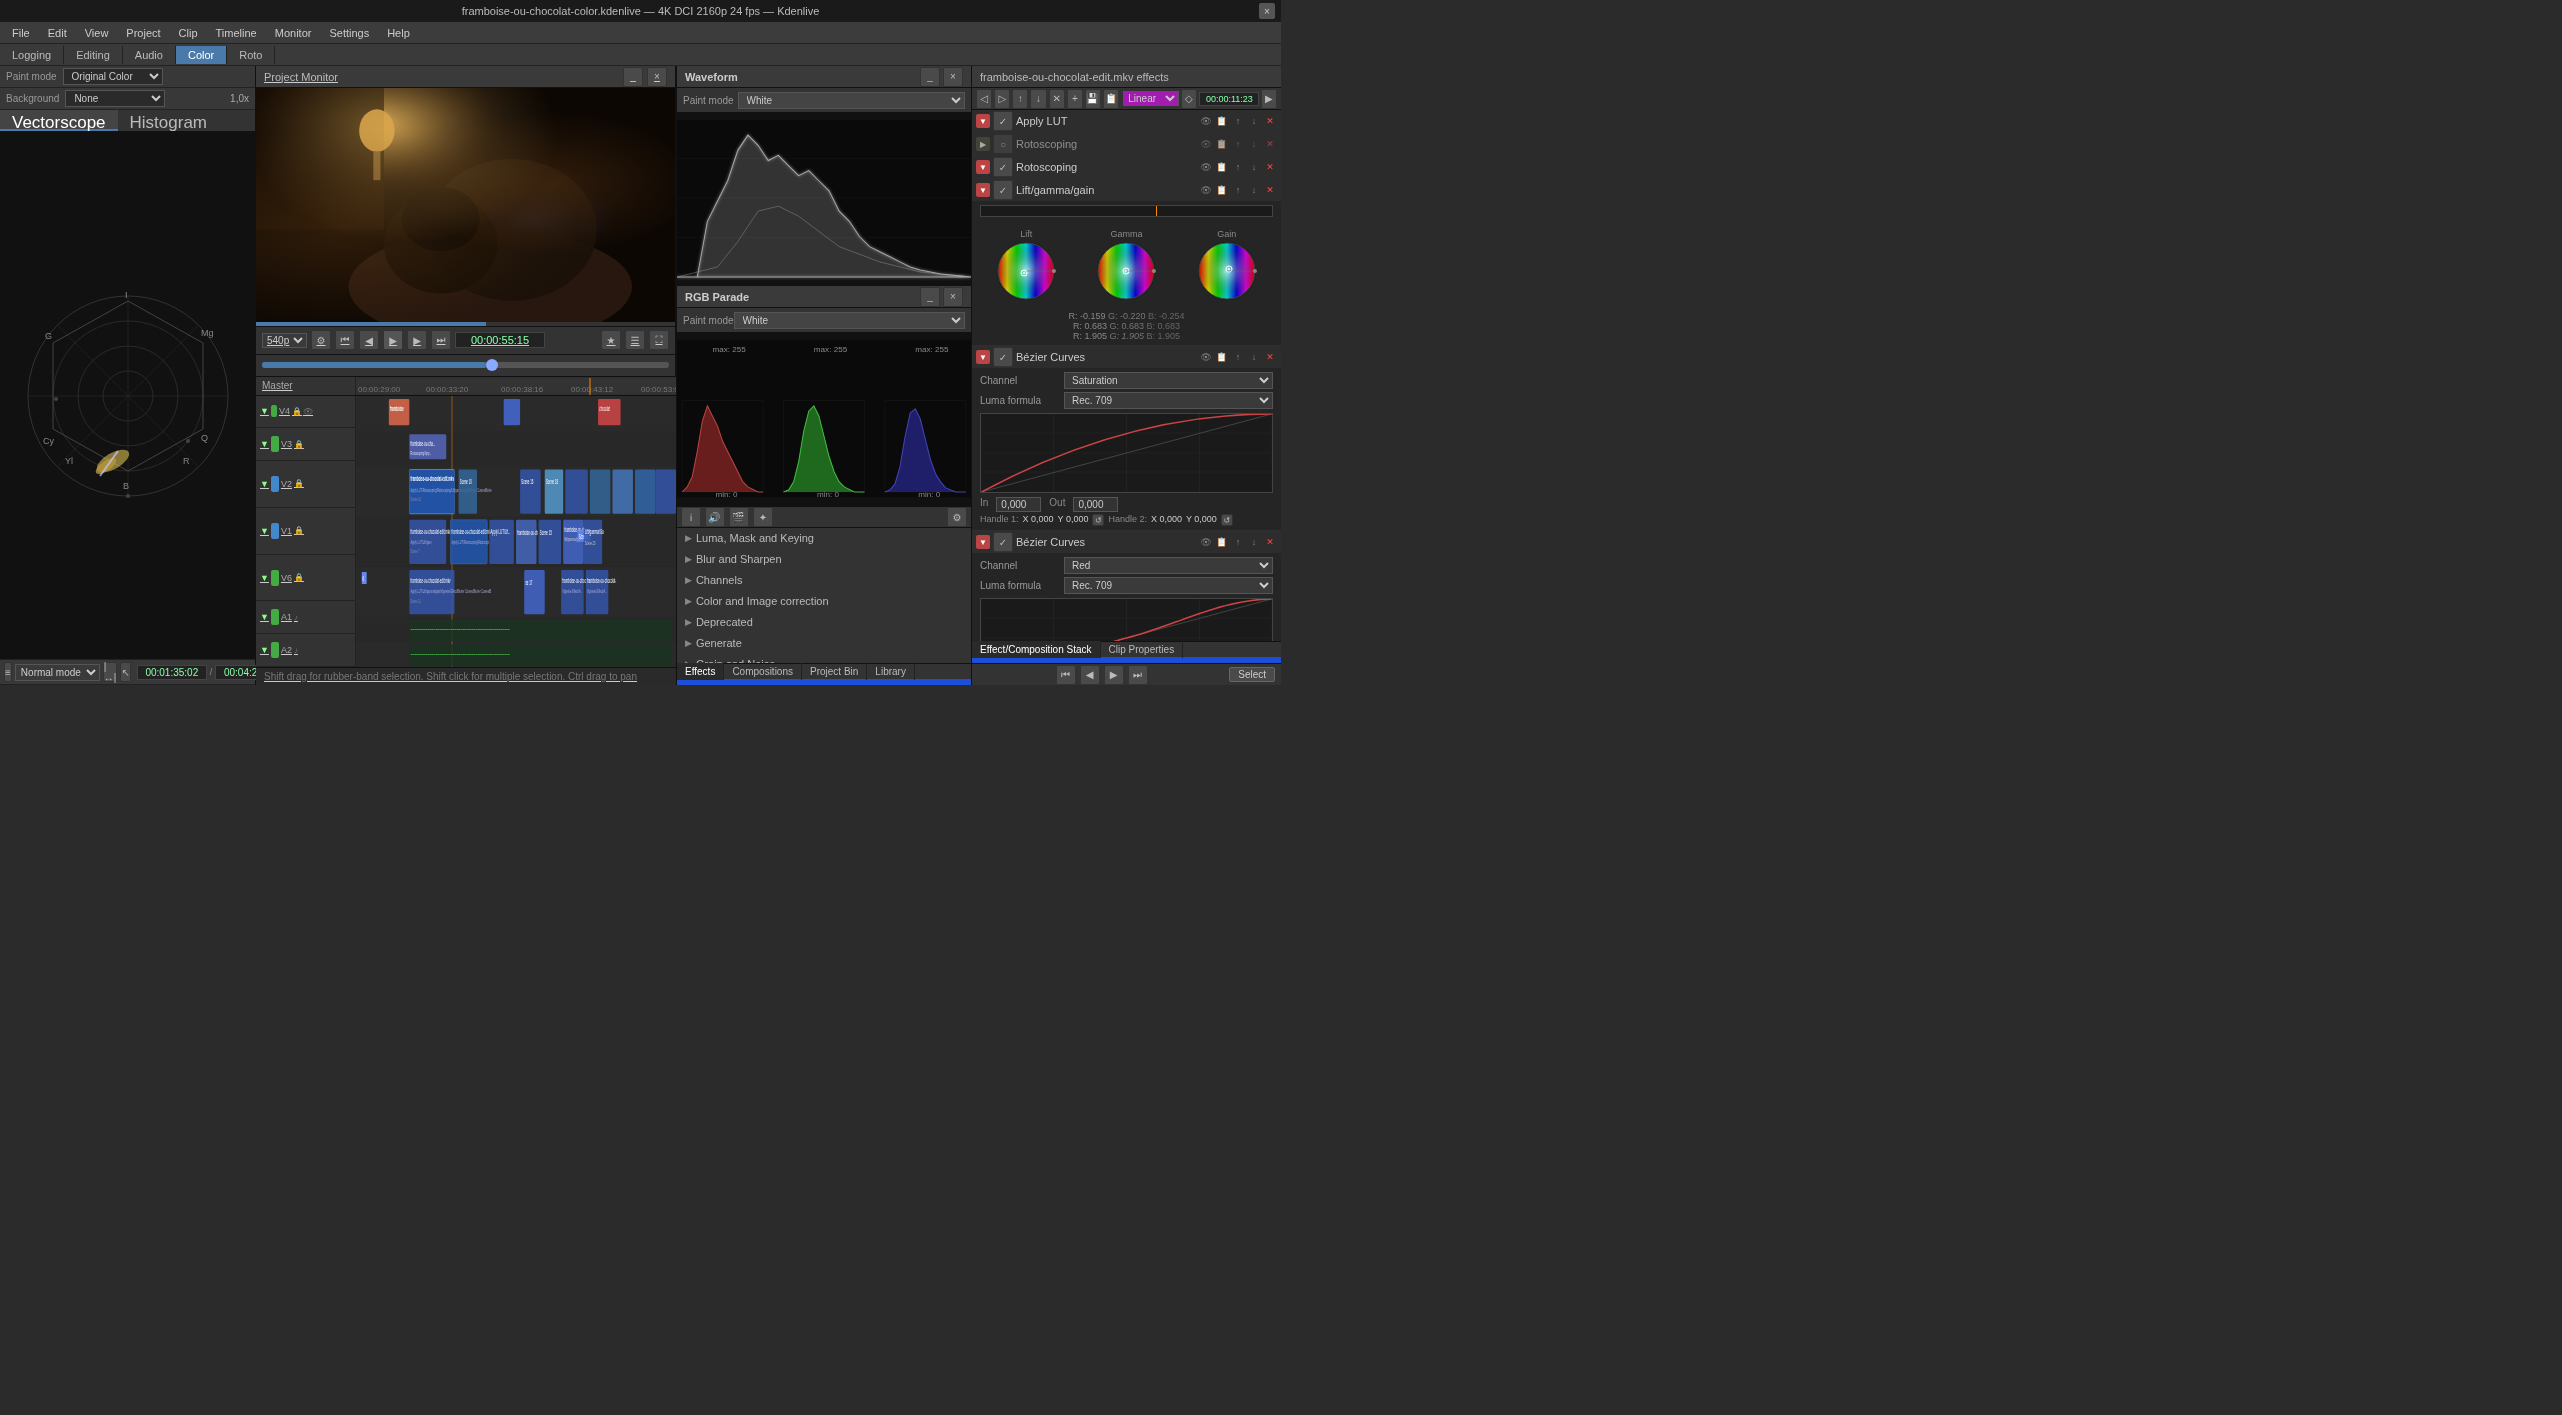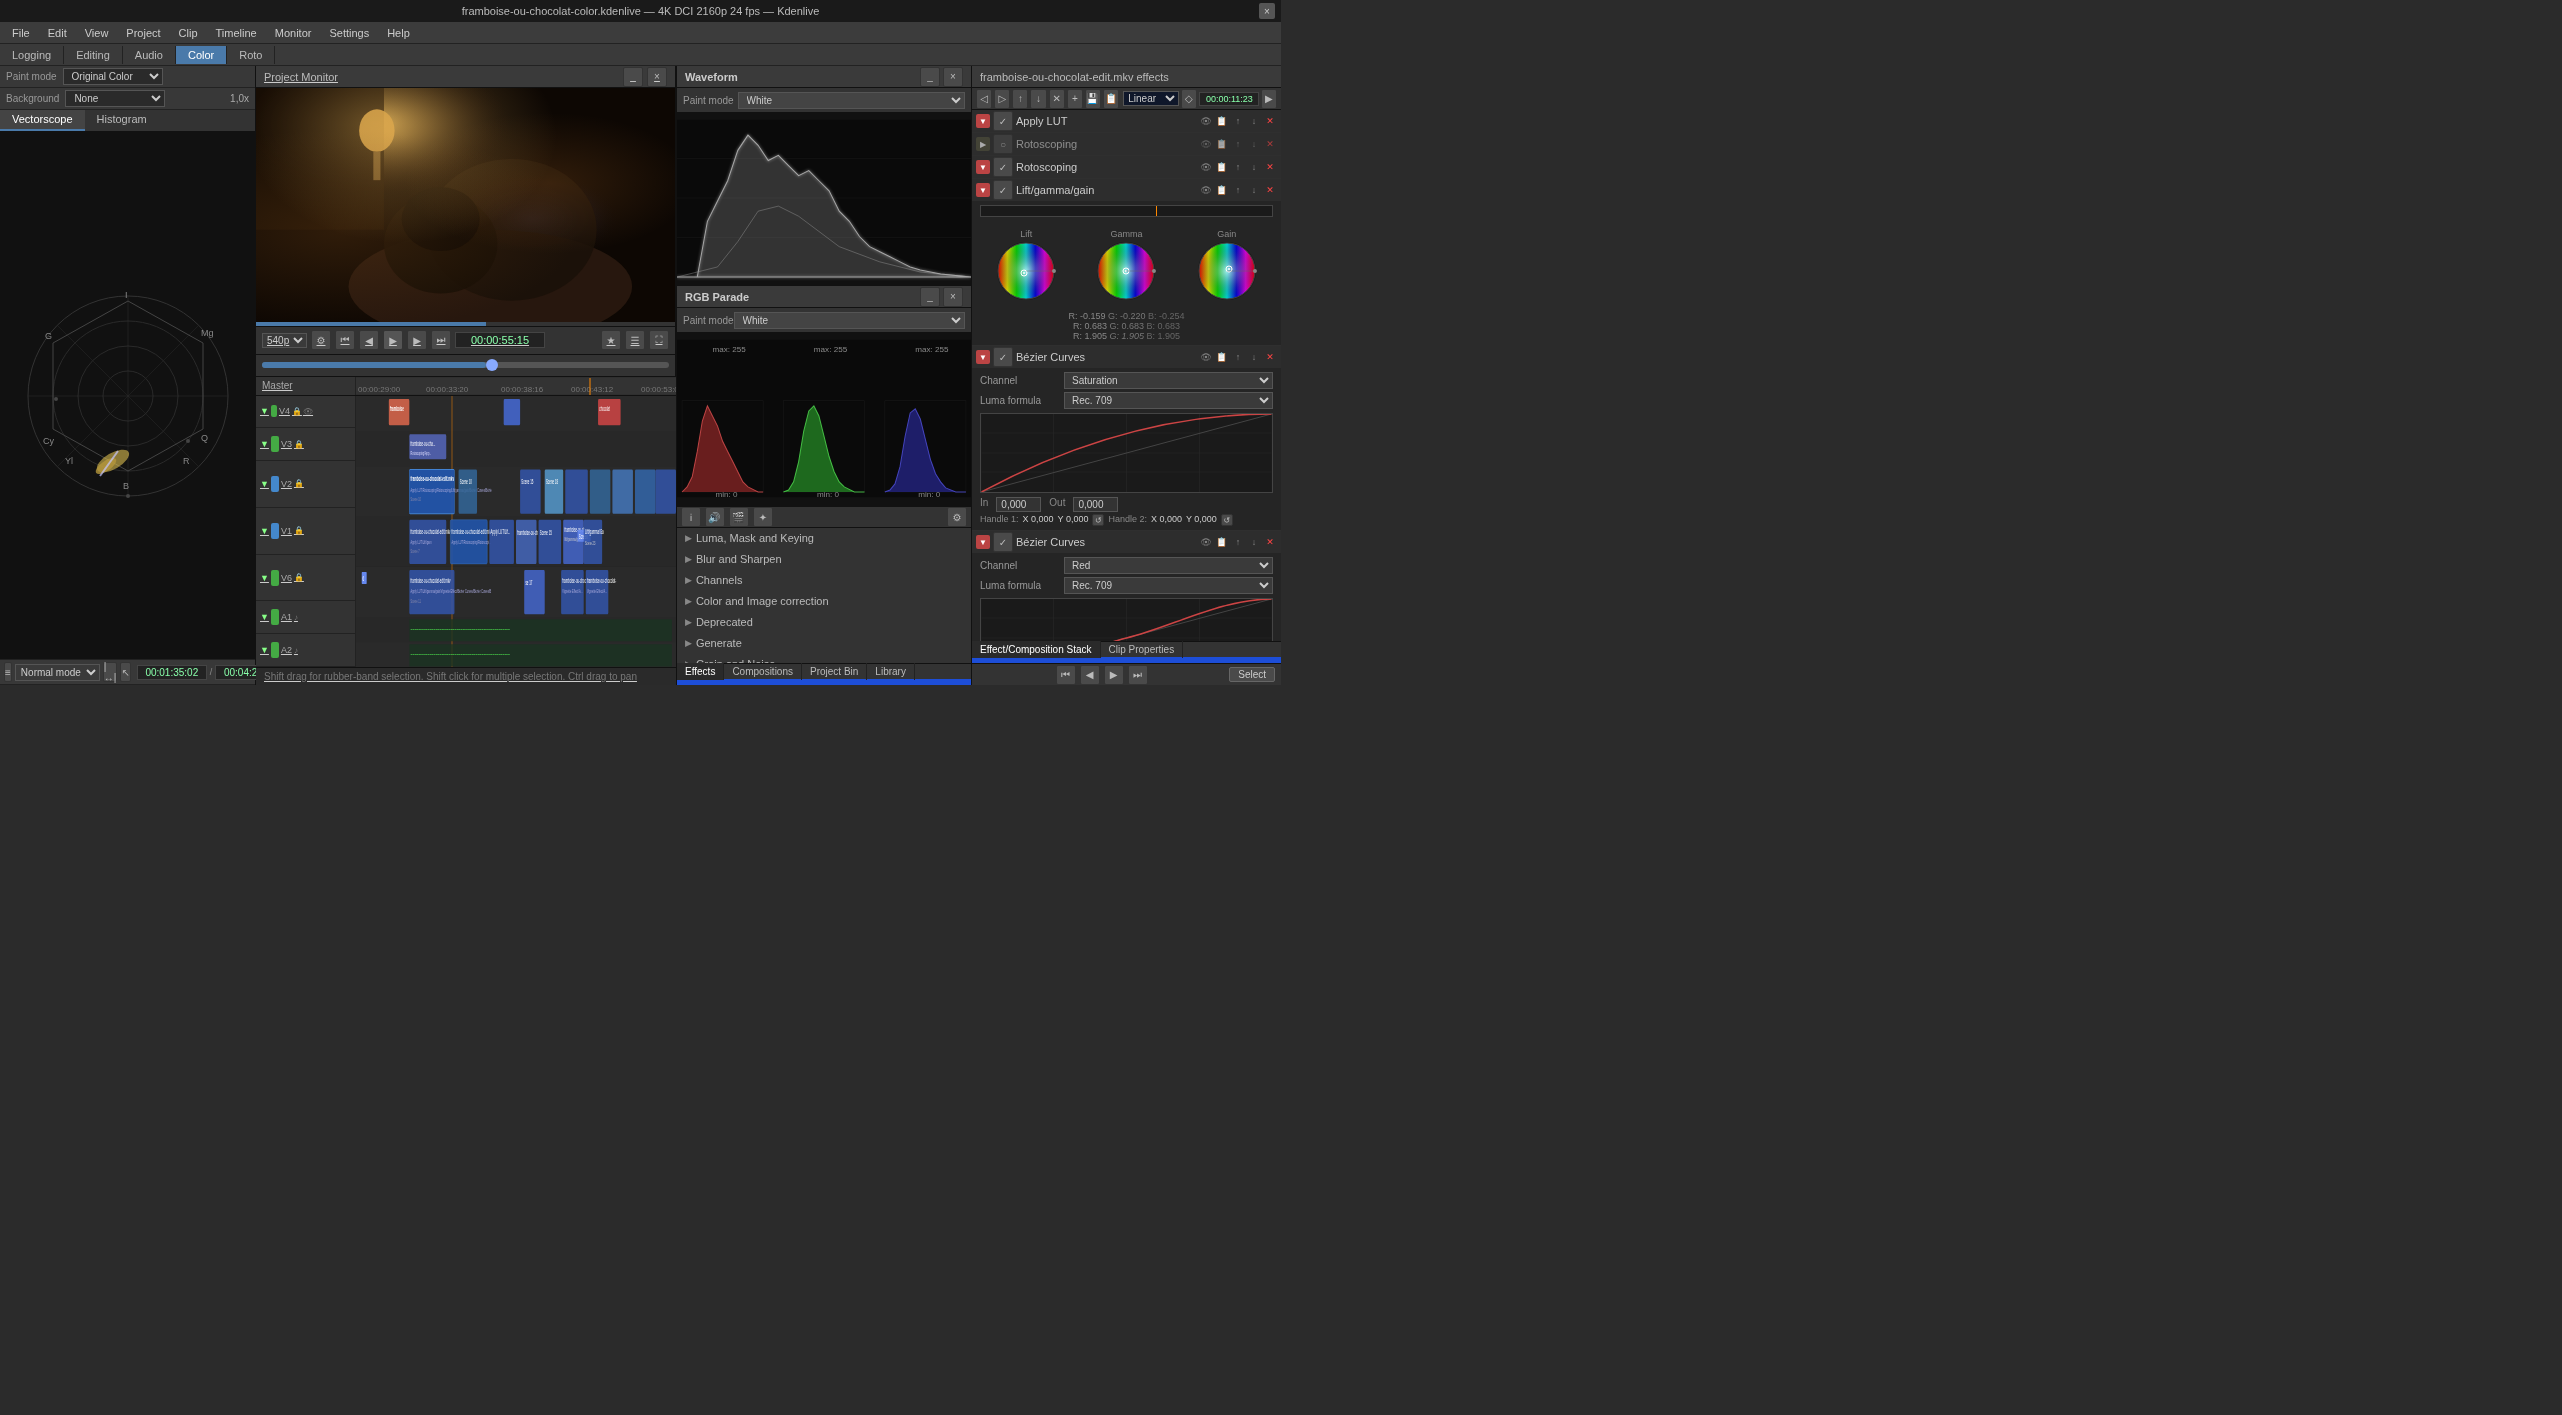--- a/index.html
+++ b/index.html
@@ -93,21 +93,21 @@
     #scope-tabs {
       display: flex;
       background: #333;
       border-bottom: 1px solid #111;
       height: 22px;
     }
     .scope-tab {
       padding: 3px 12px;
       cursor: pointer;
       color: #bbb;
-      font-size: 11px;
+      font-size: 17px;
     }
     .scope-tab.active {
       background: #444;
       color: #fff;
       border-bottom: 2px solid #4a7aaa;
     }
     #vectorscope-canvas {
       flex: 1;
       background: #111;
       position: relative;
@@ -1117,21 +1117,21 @@
     <div style="height:22px; background:#333; display:flex; align-items:center; padding:0 4px; gap:2px; border-bottom:1px solid #111;">
       <div class="tl-btn">◁</div>
       <div class="tl-btn">▷</div>
       <div class="tl-btn">↑</div>
       <div class="tl-btn">↓</div>
       <div class="tl-btn">✕</div>
       <div class="tl-btn">+</div>
       <div class="tl-btn">💾</div>
       <div class="tl-btn">📋</div>
       <div style="flex:1;"></div>
-      <select style="background:#0f172a; border:1px solid #555; color:#ccc; font-size:10px; width:70px;">
+      <select style="background:#a21caf; border:1px solid #555; color:#ccc; font-size:10px; width:70px;">
         <option>Linear</option>
       </select>
       <div class="tl-btn">◇</div>
       <div class="tl-time" style="font-size:9px; min-width:60px;">00:00:11:23</div>
       <div class="tl-btn">▶</div>
     </div>
 
     <div style="flex:1; overflow-y:auto; overflow-x:hidden;">
 
     <div class="effect-item">

